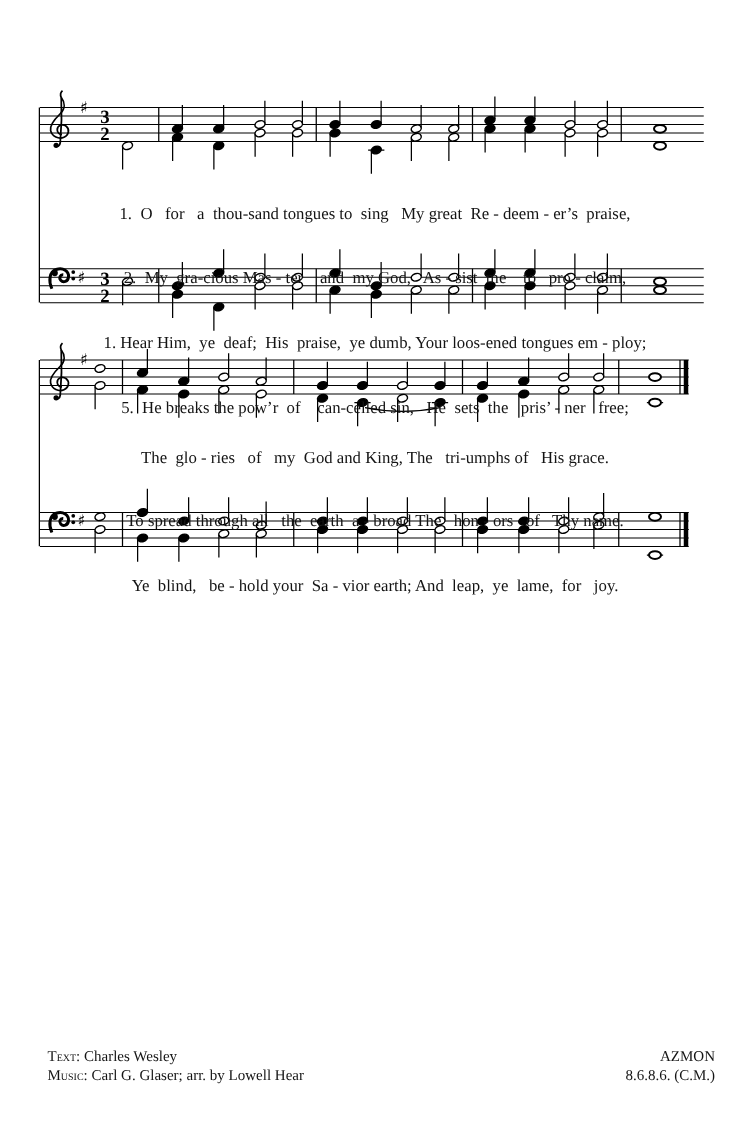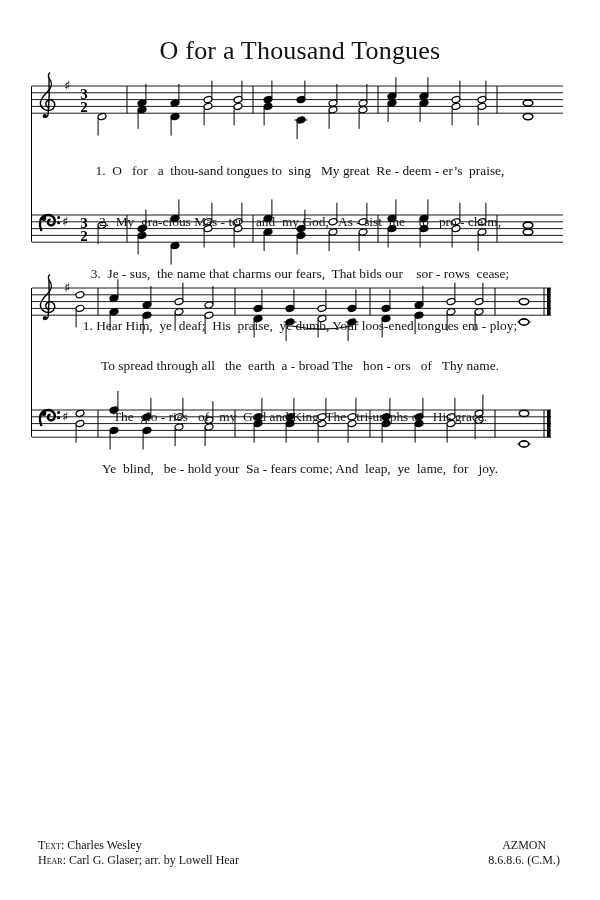--- a/index.html
+++ b/index.html
@@ -7,29 +7,28 @@
         font-family:"Liberation Serif",serif;color:#141414;}
   .title{position:absolute;top:36px;left:0;width:600px;text-align:center;
          font-size:26px;letter-spacing:0.2px;}
   .staff{position:absolute;}
   .sysbar{position:absolute;width:1.2px;background:#000;}
   .lyrics{position:absolute;left:0;width:600px;text-align:center;
           font-size:13.4px;line-height:17.3px;white-space:pre;}
   .lyric-line{height:17.3px;text-align:center;}
   .credits{position:absolute;font-size:12px;line-height:14.8px;}
   .credits-left{left:38px;top:838px;text-align:left;}
-  .credits-right{right:40px;top:838px;text-align:center;}
+  .credits-right{right:28px;top:838px;text-align:right;}
   .sc{font-variant:small-caps;}
 </style>
 </head>
 <body>
 
 <div class="page">
 
-  <div class="title">O for a Thousand Tongues</div>
 
   <div class="sysbar" id="sysbar1" style="left:31px;top:86px;height:156px;"></div>
   <div class="sysbar" id="sysbar2" style="left:31px;top:288px;height:149px;"></div>
 
   <div class="staff" id="staff0" style="left: 30px; top: 66px;"><svg width="540" height="84" viewBox="0 0 540 84">
         <line x1="2" y1="20" x2="533" y2="20" stroke="#000000" stroke-width="0.9"></line>
         <line x1="2" y1="26.8" x2="533" y2="26.8" stroke="#000000" stroke-width="0.9"></line>
         <line x1="2" y1="33.6" x2="533" y2="33.6" stroke="#000000" stroke-width="0.9"></line>
         <line x1="2" y1="40.4" x2="533" y2="40.4" stroke="#000000" stroke-width="0.9"></line>
         <line x1="2" y1="47.2" x2="533" y2="47.2" stroke="#000000" stroke-width="0.9"></line>
@@ -318,34 +317,34 @@
         <line x1="452.9" y1="22.4" x2="452.9" y2="4.399999999999999" stroke="#000000" stroke-width="1"></line>
         <line x1="445.1" y1="31.2" x2="445.1" y2="49.2" stroke="#000000" stroke-width="1"></line>
         <line x1="487.5" y1="54" x2="500.5" y2="54" stroke="#000000" stroke-width="1"></line>
         <ellipse cx="494" cy="23.4" rx="4.8" ry="3.1" fill="#fff" stroke="#000000" stroke-width="1.6"></ellipse>
         <ellipse cx="494" cy="54" rx="4.8" ry="3.1" fill="#fff" stroke="#000000" stroke-width="1.6"></ellipse>
       </svg></div>
 
   <div class="lyrics" style="top:127px;">
     <div class="lyric-line">1.  O   for   a  thou-sand tongues to  sing   My great  Re - deem - er’s  praise,</div>
     <div class="lyric-line">2.  My  gra-cious Mas - ter    and  my God,   As - sist  me    to   pro - claim,</div>
-    <div class="lyric-line">3.  Je - sus,  the name that charms our fears,  That bids our    sor - rows  cease;</div>
     <div class="lyric-line">1. Hear Him,  ye  deaf;  His  praise,  ye dumb, Your loos-ened tongues em - ploy;</div>
+    <div class="lyric-line">5.  He breaks the pow’r  of    can-celled sin,   He  sets  the   pris’ - ner   free;</div>
   </div>
 
   <div class="lyrics" style="top:322px;">
+    <div class="lyric-line">The  glo - ries   of   my  God and King, The   tri-umphs of   His grace.</div>
     <div class="lyric-line">To spread through all   the  earth  a - broad The   hon - ors   of   Thy name.</div>
-    <div class="lyric-line">The  glo - ries   of   my  God and King, The   tri-umphs of   His grace.</div>
-    <div class="lyric-line">Ye  blind,   be - hold your  Sa - fears come; And  leap,  ye  lame,  for   joy.</div>
+    <div class="lyric-line">Ye  blind,   be - hold your  Sa - vior earth; And  leap,  ye  lame,  for   joy.</div>
   </div>
 
   <div class="credits credits-left">
     <div><span class="sc">Text:</span>
          <span>Charles Wesley</span></div>
-    <div><span class="sc">Hear:</span>
+    <div><span class="sc">Music:</span>
          <span>Carl G. Glaser; arr. by Lowell Hear</span></div>
   </div>
   <div class="credits credits-right">
     <div>AZMON</div>
     <div>8.6.8.6. (C.M.)</div>
   </div>
 
 </div>
 
 </body></html>

